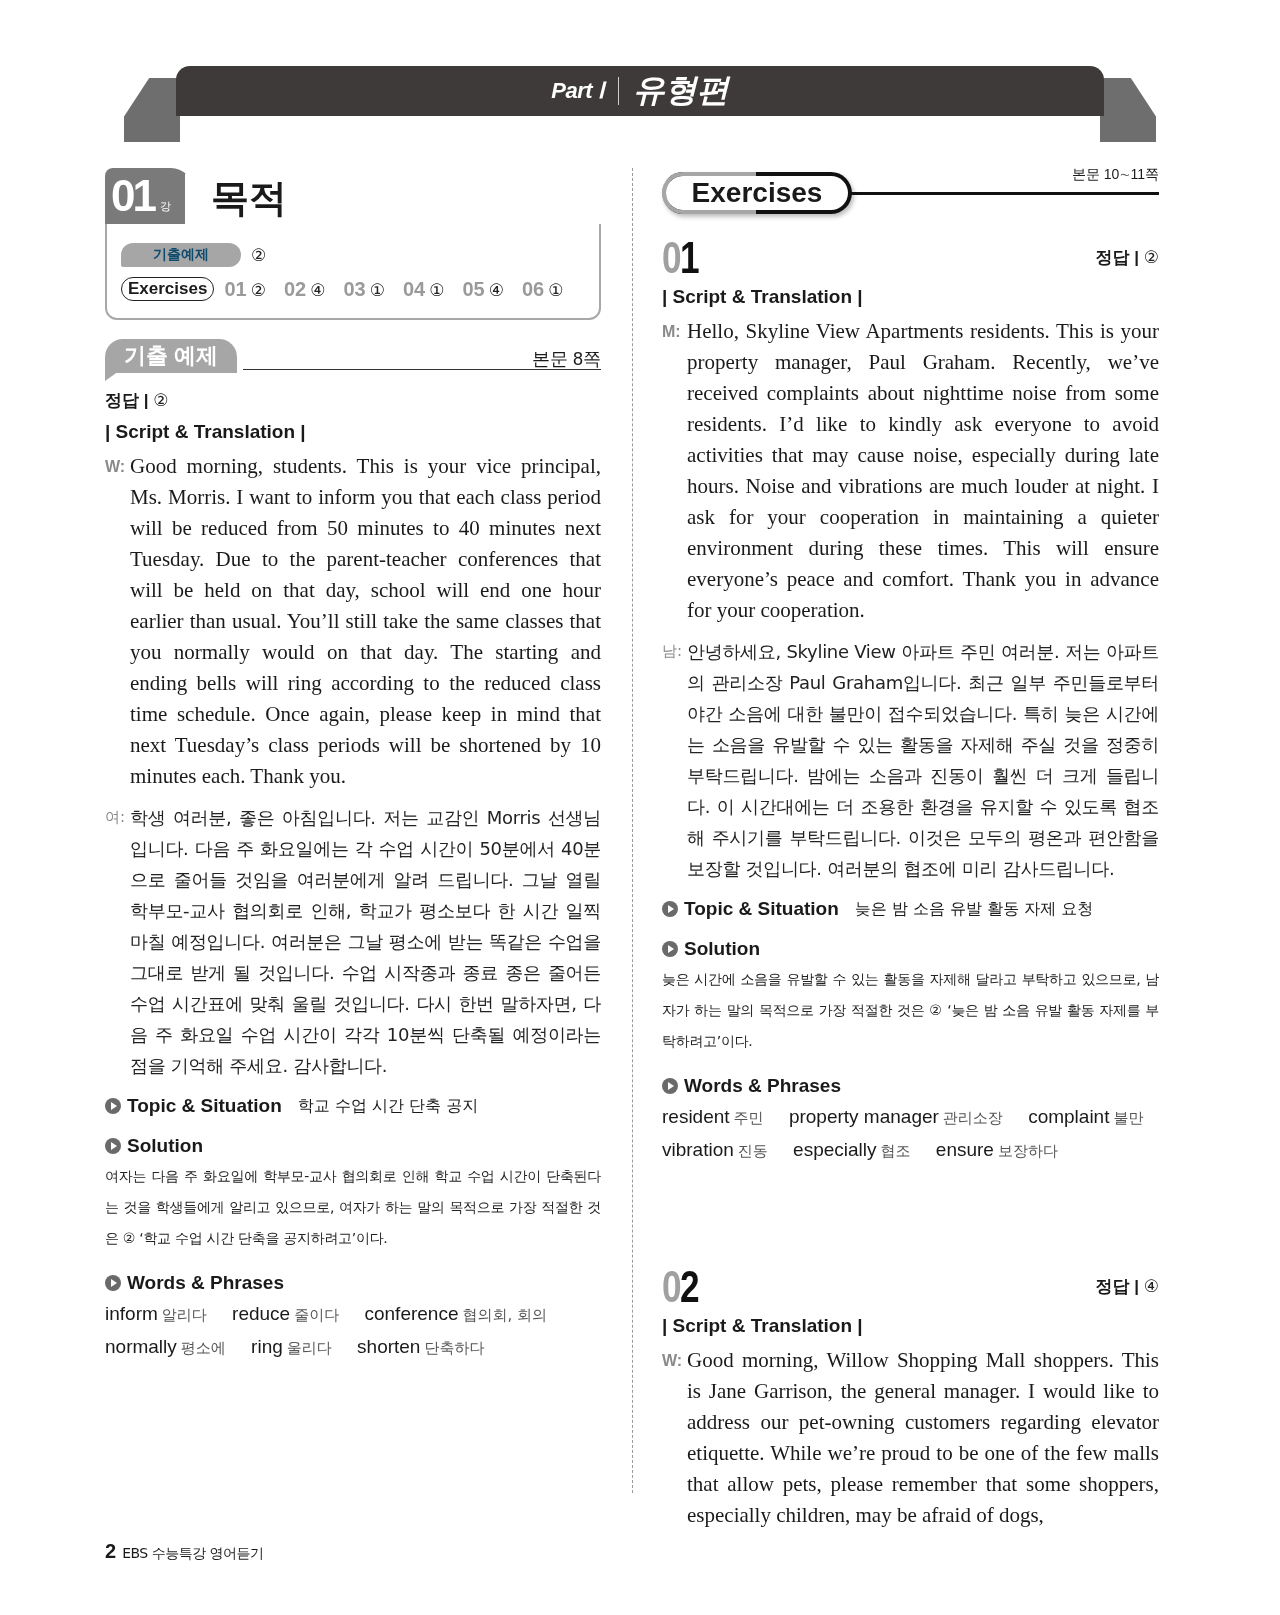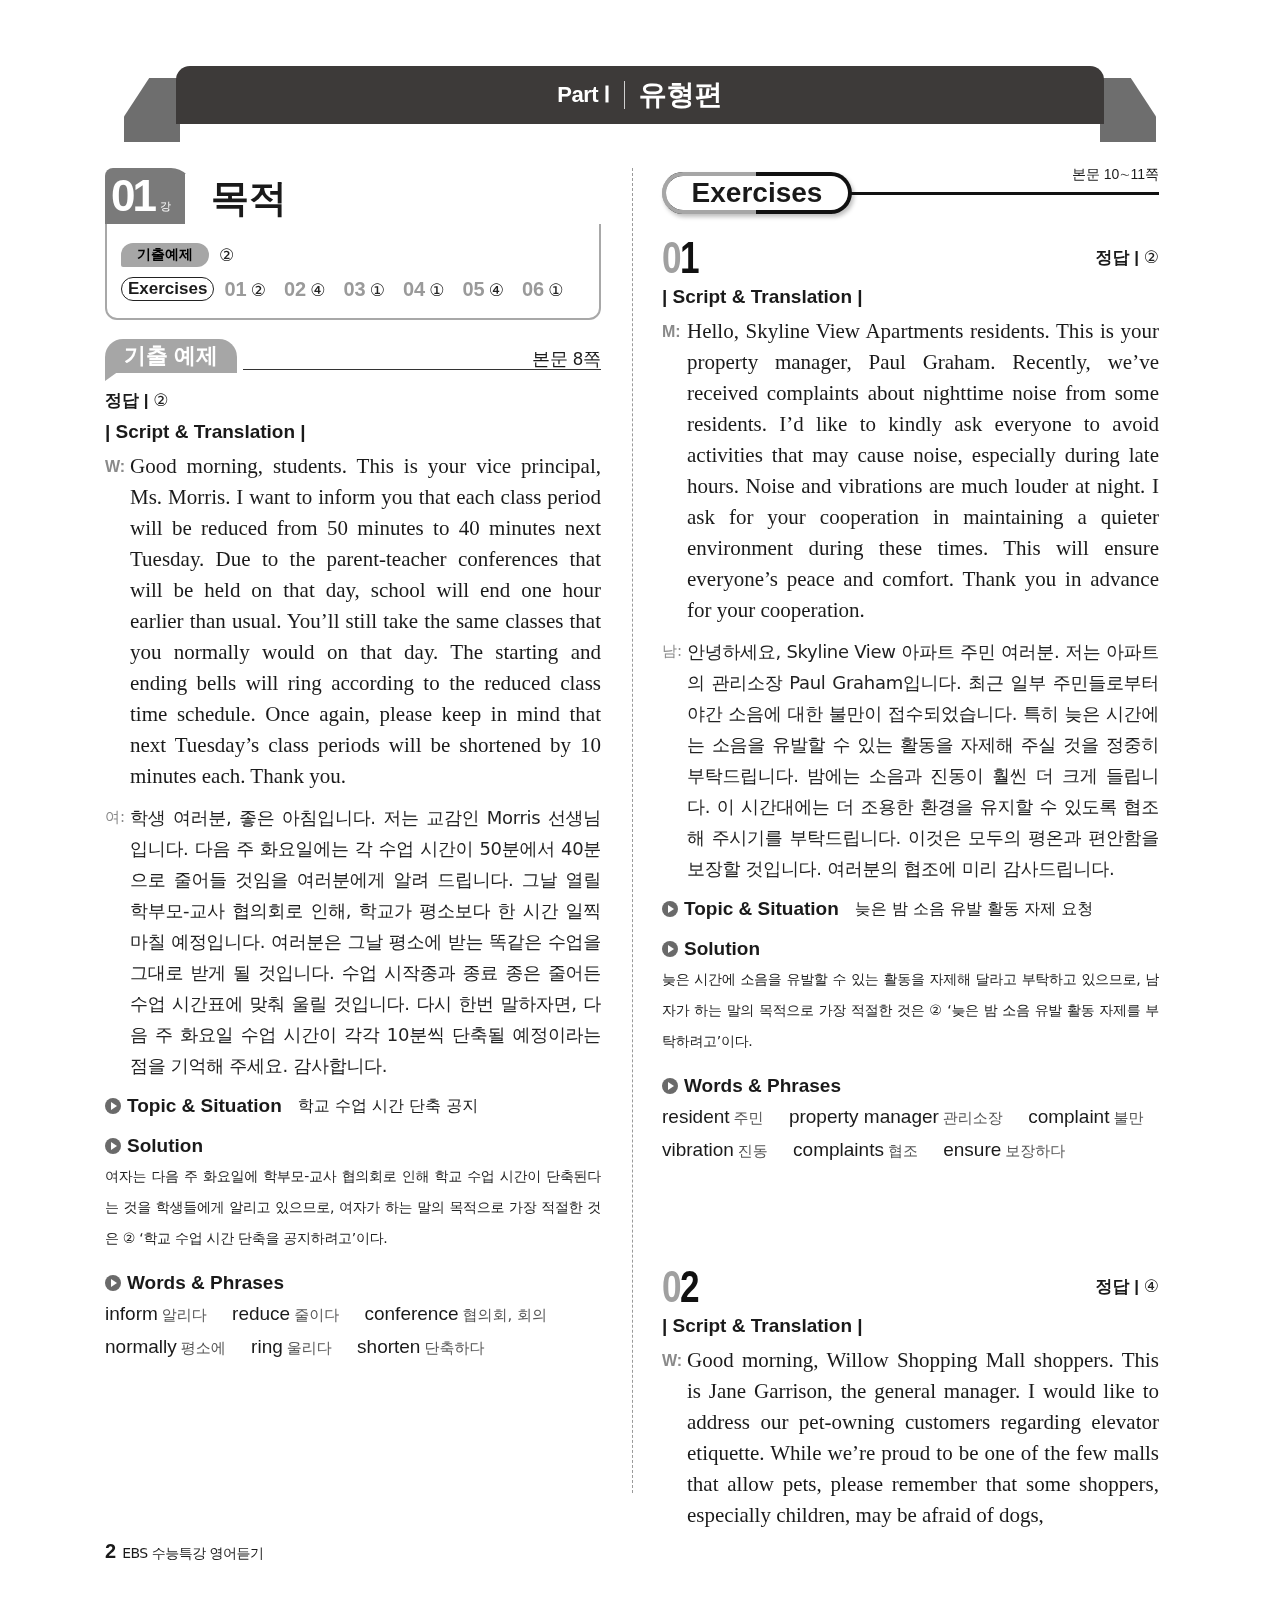--- a/index.html
+++ b/index.html
@@ -5,44 +5,44 @@
   * { box-sizing: border-box; margin: 0; padding: 0; }
   html, body { width: 1280px; height: 1615px; background: #ffffff; overflow: hidden; }
   body { position: relative; font-family: "Liberation Serif", "DejaVu Serif", serif; color: #1a1a1a; }
 
   
   .banner { position: absolute; left: 124px; top: 66px; width: 1032px; height: 76px; }
   .banner .flap-l { position: absolute; left: 0; top: 12px; width: 56px; height: 64px; background: #6e6e6e;
     clip-path: polygon(45% 0, 100% 0, 100% 100%, 0 100%, 0 60%); }
   .banner .flap-r { position: absolute; right: 0; top: 12px; width: 56px; height: 64px; background: #6e6e6e;
     clip-path: polygon(0 0, 55% 0, 100% 60%, 100% 100%, 0 100%); }
-  .banner .bar { position: absolute; left: 52px; right: 52px; top: 0; height: 58px; background: #3d3a39;
-    border-radius: 14px 14px 0 0; display: flex; align-items: center; justify-content: center; gap: 14px; color: #fff; }
+  .banner .bar { position: absolute; left: 52px; right: 52px; top: 0; height: 50px; background: #3d3a39;
+    border-radius: 14px 14px 0 0; display: flex; align-items: center; justify-content: center; gap: 14px; color: #fff; font-style: italic; }
   .banner .part { font-family: "Liberation Sans", sans-serif; font-size: 22px; font-weight: bold; letter-spacing: -0.5px; }
   .banner .sep { width: 1px; height: 28px; background: #cfcfcf; }
-  .banner .title { font-family: "Liberation Sans", sans-serif; font-size: 28px; font-weight: bold; }
+  .banner .title { font-family: "Liberation Sans", sans-serif; font-size: 32px; font-weight: bold; }
 
   
   .col-left { position: absolute; left: 105px; top: 168px; width: 496px; }
   .col-right { position: absolute; left: 662px; top: 168px; width: 497px; }
   .divider { position: absolute; left: 632px; top: 168px; height: 1325px; border-left: 1px dashed #9a9a9a; }
 
   
   .lesson-head { position: relative; height: 56px; }
   .lesson-tab { position: absolute; left: 0; top: 0; width: 88px; height: 56px; background: #7a7a7a;
     border-radius: 8px 22px 0 0; display: flex; align-items: flex-end; padding: 0 0 6px 6px; }
   .lesson-num { font-family: "Liberation Sans", sans-serif; font-weight: bold; font-size: 44px; color: #fff; line-height: 1; letter-spacing: -3px; }
   .lesson-unit { font-family: "Liberation Sans", sans-serif; font-size: 11px; color: #fff; margin-left: 6px; margin-bottom: 4px; }
   .lesson-title { position: absolute; left: 80px; top: 6px; right: 0; height: 50px; background: #fff;
     padding-left: 26px; font-family: "Liberation Sans", sans-serif; font-weight: bold; font-size: 38px; line-height: 48px; }
 
   .answer-box { border: 2px solid #a8a8a8; border-radius: 0 0 12px 12px; border-top-width: 2px; padding: 14px 16px 12px 14px; margin-top: -2px; }
   .answer-row { display: flex; align-items: center; gap: 10px; height: 34px; }
-  .pill-gray { background: #a6a6a6; color: #000000; font-family: "Liberation Sans", sans-serif; font-weight: bold; font-size: 14px;
-    padding: 3px 16px; border-radius: 12px 12px 12px 2px; }
+  .pill-gray { background: #a6a6a6; color: #0c4a6e; font-family: "Liberation Sans", sans-serif; font-weight: bold; font-size: 14px;
+    padding: 3px 32px; border-radius: 12px 12px 12px 2px; }
   .pill-outline { border: 1.5px solid #222; border-radius: 12px; font-family: "Liberation Sans", sans-serif; font-size: 17px; font-weight: bold;
     padding: 1px 6px; }
   .circ { font-family: "DejaVu Sans", sans-serif; font-size: 17px; color: #222; }
   .ex-item { display: inline-flex; gap: 4px; margin-right: 14px; align-items: baseline; }
   .ex-num { font-family: "Liberation Sans", sans-serif; font-size: 20px; color: #9a9a9a; font-weight: bold; }
 
   
   .sec-head { position: relative; height: 38px; margin-top: 19px; }
   .sec-pill { position: absolute; left: 0; top: 0; width: 132px; height: 34px; background: #a6a6a6; color: #fff;
     border-radius: 18px 18px 0 0; font-family: "Liberation Sans", sans-serif; font-weight: bold; font-size: 22px; text-align: center; line-height: 34px; }
@@ -235,21 +235,21 @@
   <div class="solution-text">늦은 시간에 소음을 유발할 수 있는 활동을 자제해 달라고 부탁하고 있으므로, 남자가 하는 말의 목적으로 가장 적절한 것은 ② ‘늦은 밤 소음 유발 활동 자제를 부탁하려고’이다.</div>
   <div class="sub-head" style="margin-top:14px">
     <span class="play-icon"></span>
     <span class="label">Words &amp; Phrases</span>
   </div>
   <div class="words">
     <span class="word"><span>resident</span><span class="ko">주민</span></span>
     <span class="word"><span>property manager</span><span class="ko">관리소장</span></span>
     <span class="word" style="margin-right:0"><span>complaint</span><span class="ko">불만</span></span>
     <span class="word"><span>vibration</span><span class="ko">진동</span></span>
-    <span class="word"><span>complaints</span><span class="ko">협조</span></span>
+    <span class="word"><span>especially</span><span class="ko">협조</span></span>
     <span class="word"><span>ensure</span><span class="ko">보장하다</span></span>
   </div>
 
   <div class="q-head" style="margin-top:96px">
     <span class="q-num"><span class="d0">0</span><span class="d1">2</span></span>
     <span class="q-ans">
       <span>정답 |</span>
       <span class="circ">④</span>
     </span>
   </div>

